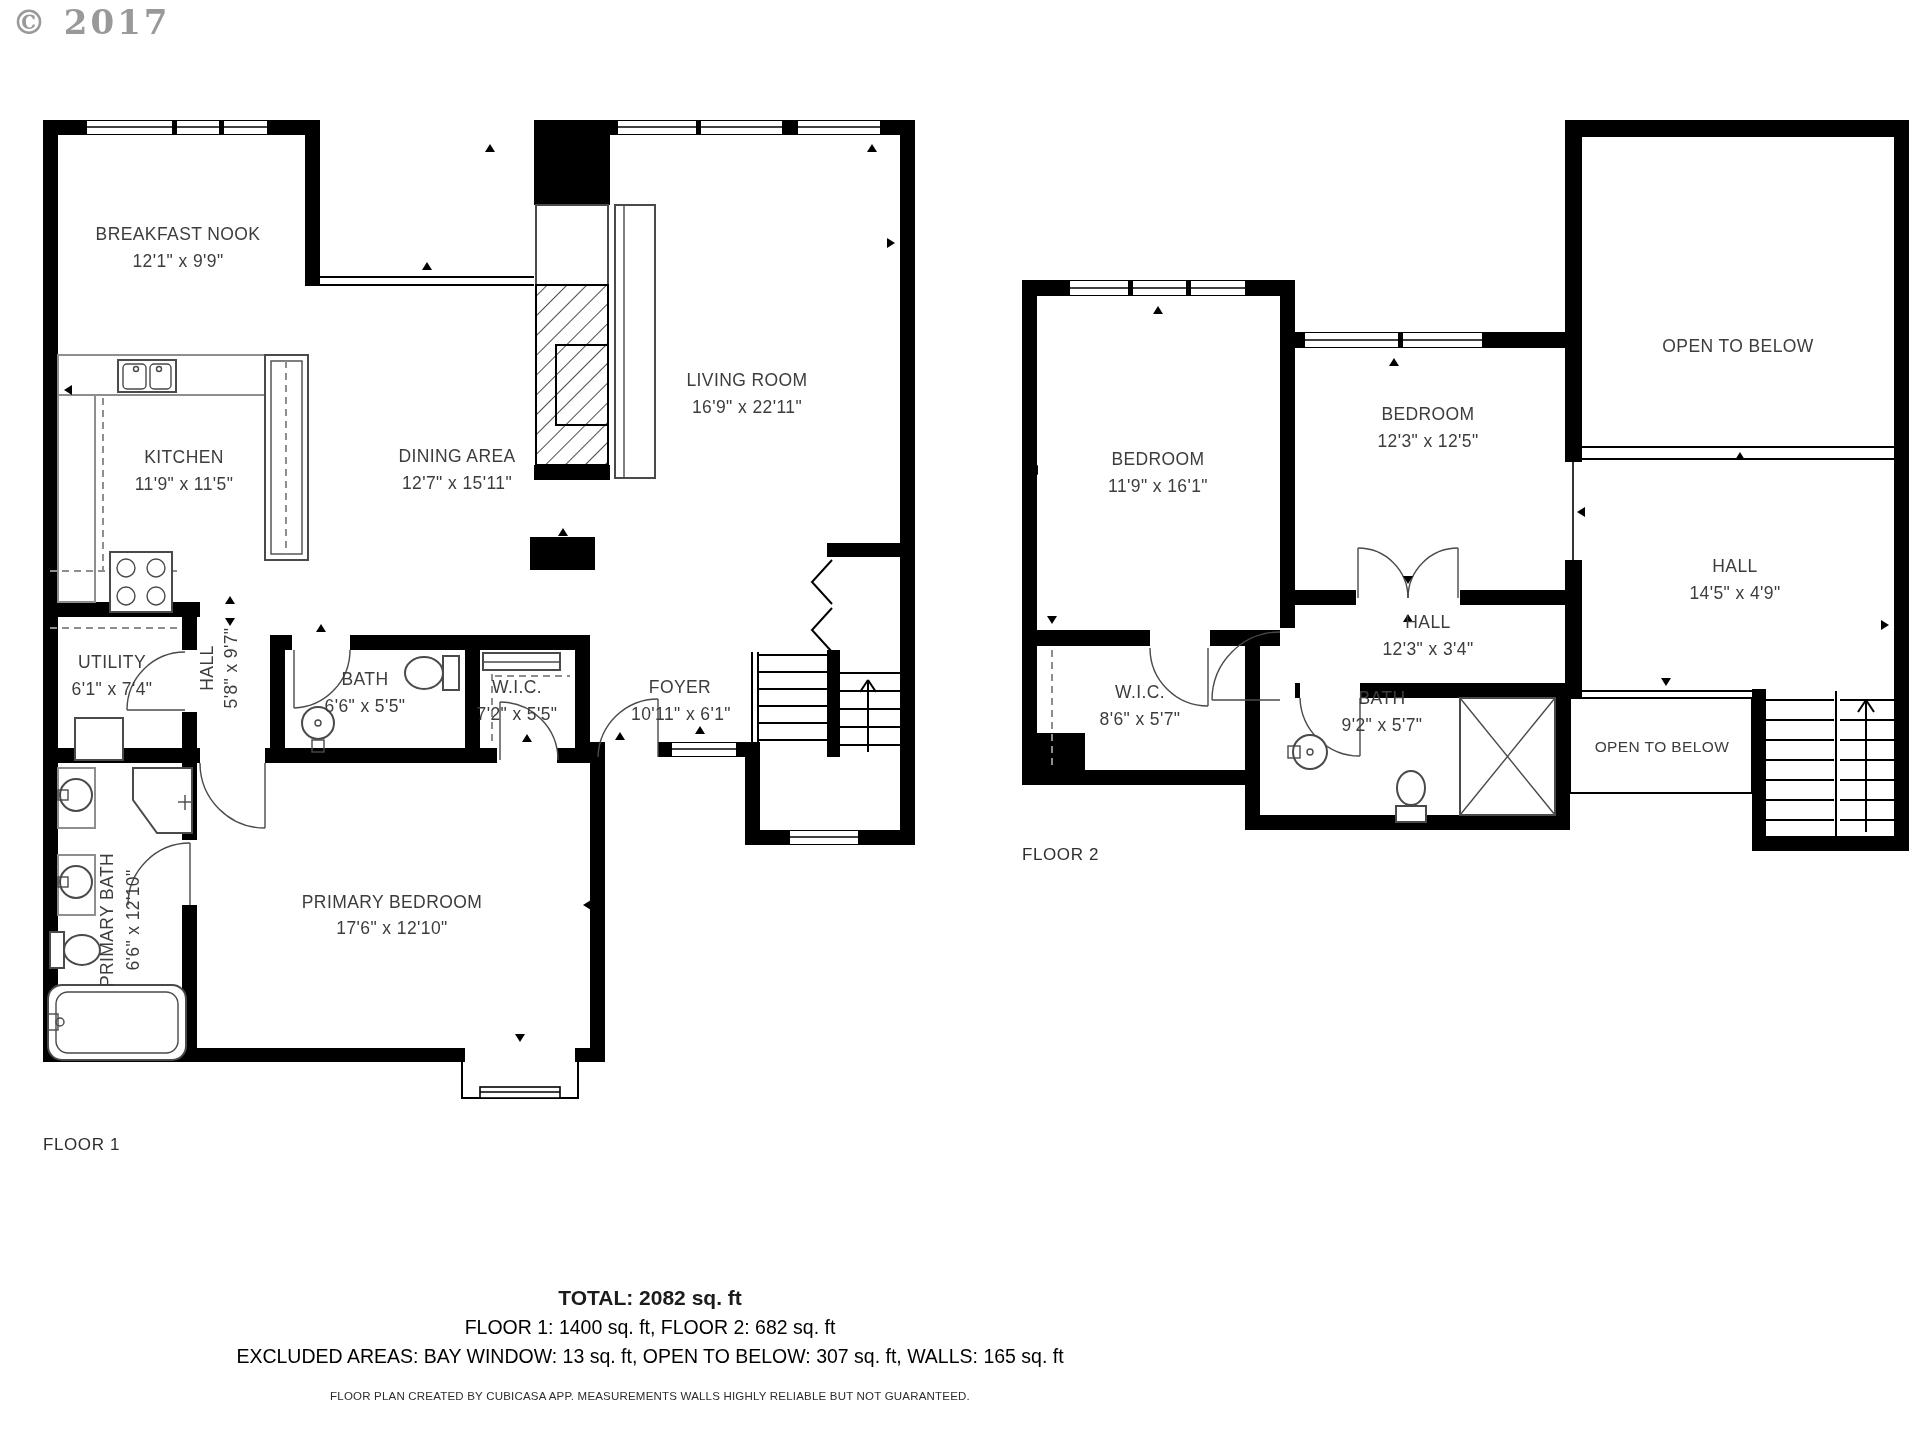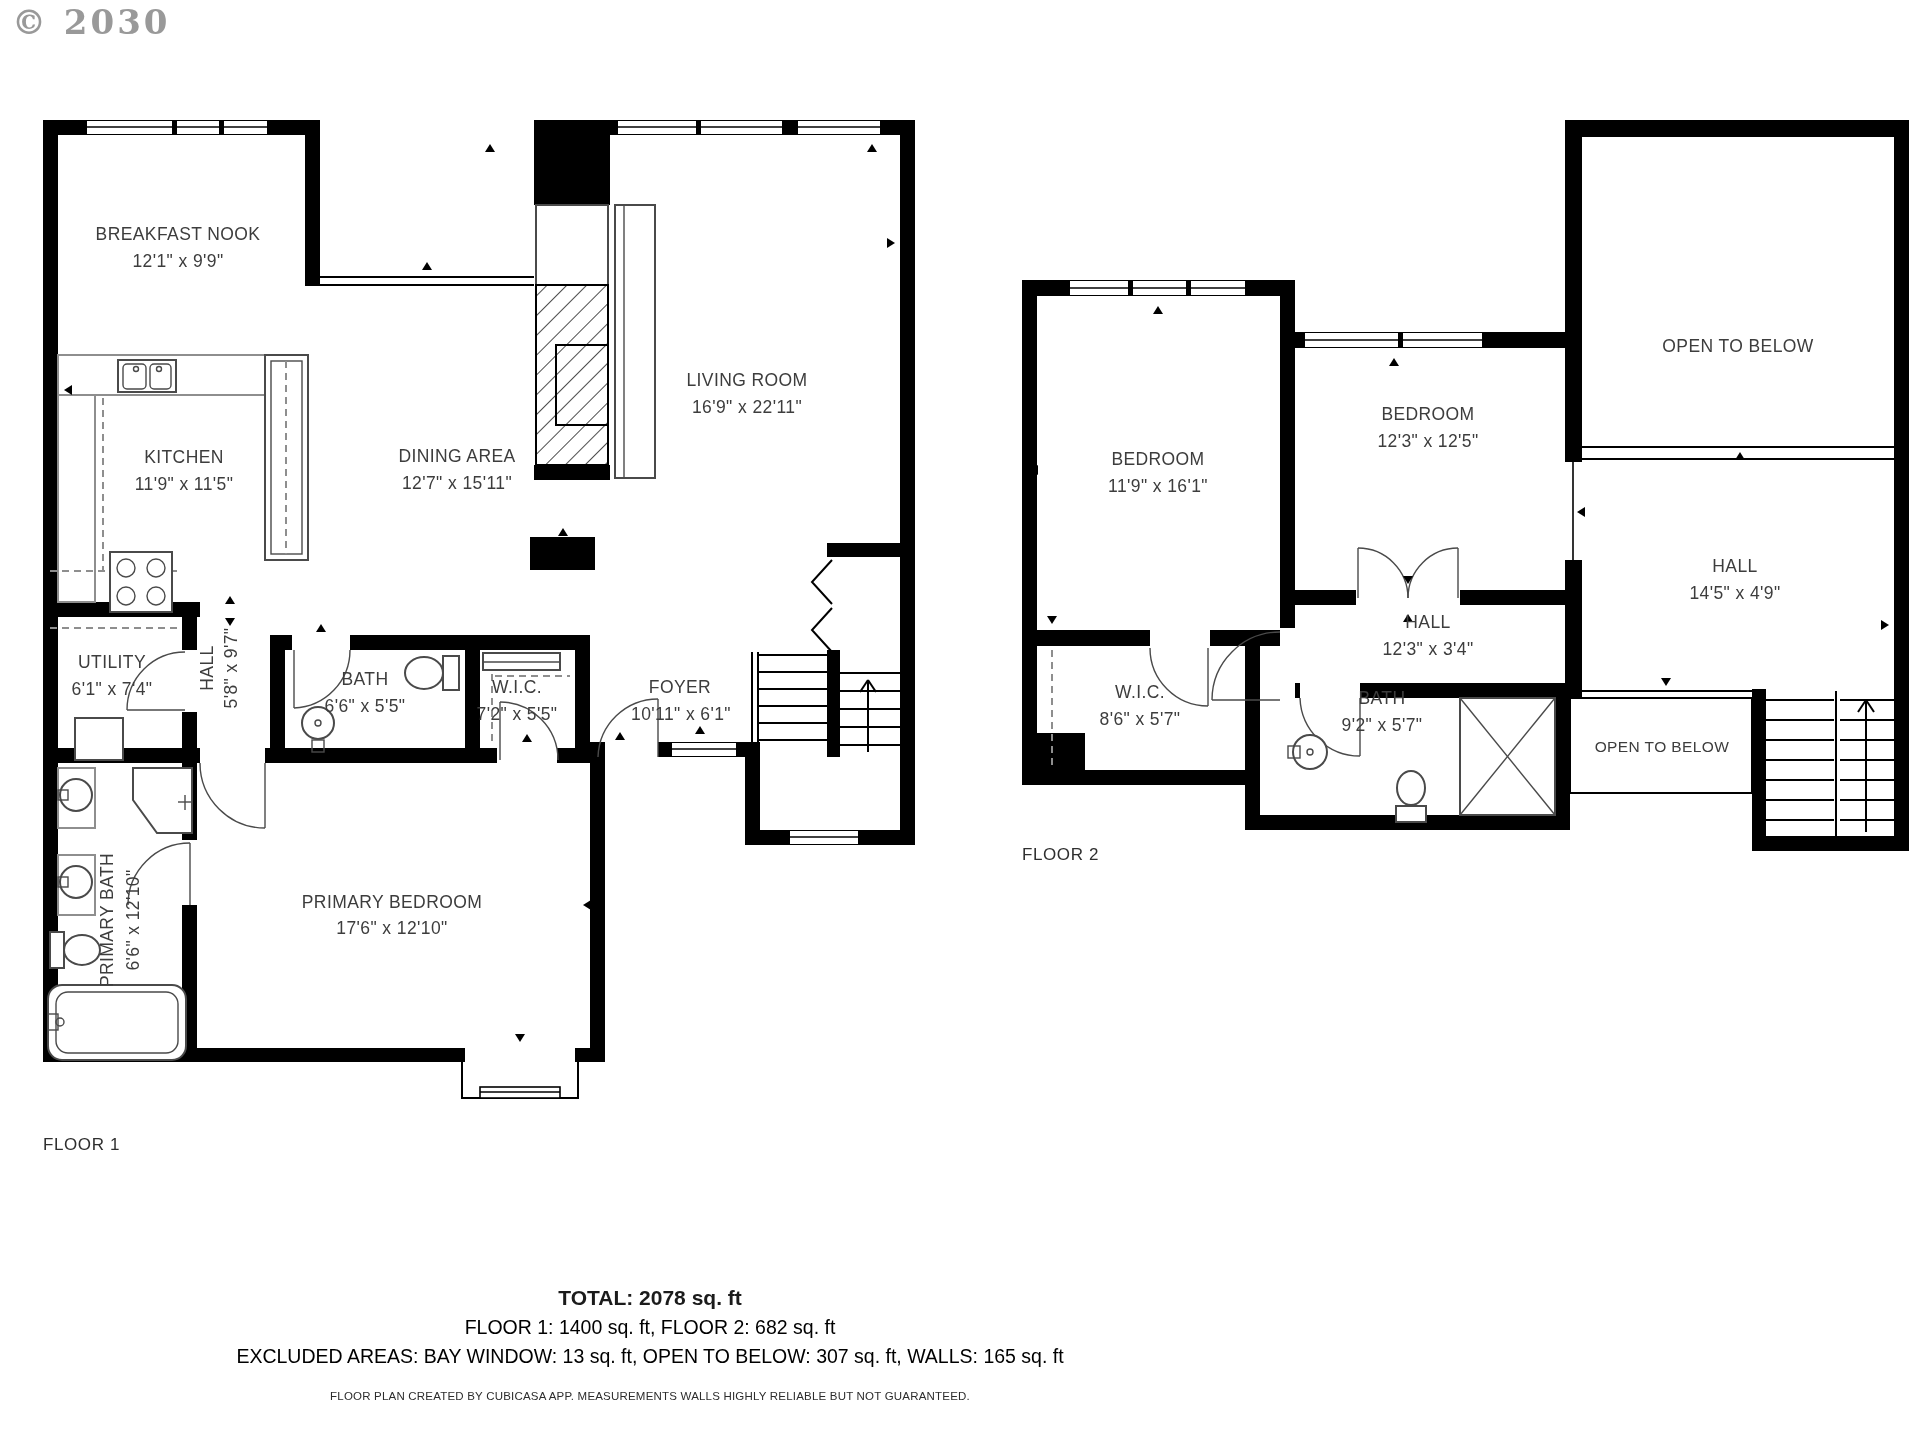--- a/index.html
+++ b/index.html
@@ -24,21 +24,21 @@
   .summary{position:absolute;left:0;top:1286px;width:1300px;text-align:center;color:#1b1b1b;}
   .summary .l1{font-size:21px;font-weight:bold;margin:0 0 6px 0;}
   .summary .l2,.summary .l3{font-size:19.5px;margin:0 0 6px 0;color:#000000;}
   .summary .foot{font-size:11.5px;margin-top:22px;color:#2c2c2c;letter-spacing:.2px;}
 </style>
 </head>
 <body>
 
 <div class="canvas">
 
-  <div class="watermark">© 2030</div>
+  <div class="watermark">© 2017</div>
 
   <svg class="plan" width="1920" height="1440" viewBox="0 0 1920 1440">
     <defs>
       <pattern id="hatch" width="14" height="14" patternUnits="userSpaceOnUse" patternTransform="rotate(45)">
         <line x1="0" y1="0" x2="0" y2="14" stroke="#000" stroke-width="1.4"></line>
       </pattern>
     </defs>
 
     <g>
 
@@ -386,19 +386,19 @@
         <text x="1140" y="725">8'6" x 5'7"</text>
         <text x="1382" y="704">BATH</text>
         <text x="1382" y="731">9'2" x 5'7"</text>
         <text class="small" x="1662" y="752">OPEN TO BELOW</text>
         <text class="floor-tag" x="1022" y="860">FLOOR 2</text>
       </g>
     </g>
   </svg>
 
   <div class="summary">
-    <div class="l1">TOTAL: 2078 sq. ft</div>
+    <div class="l1">TOTAL: 2082 sq. ft</div>
     <div class="l2">FLOOR 1: 1400 sq. ft, FLOOR 2: 682 sq. ft</div>
     <div class="l3">EXCLUDED AREAS: BAY WINDOW: 13 sq. ft, OPEN TO BELOW: 307 sq. ft, WALLS: 165 sq. ft</div>
     <div class="foot">FLOOR PLAN CREATED BY CUBICASA APP. MEASUREMENTS WALLS HIGHLY RELIABLE BUT NOT GUARANTEED.</div>
   </div>
 
 </div>
 
 </body></html>

